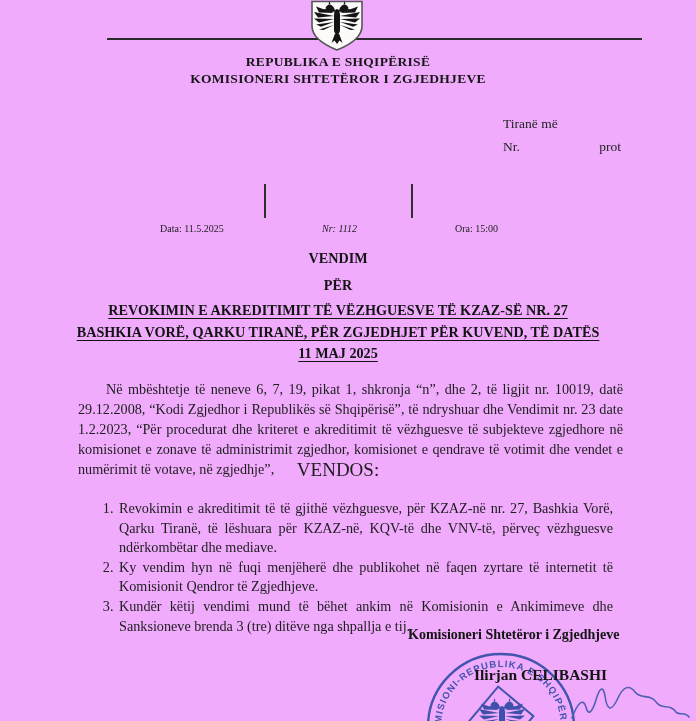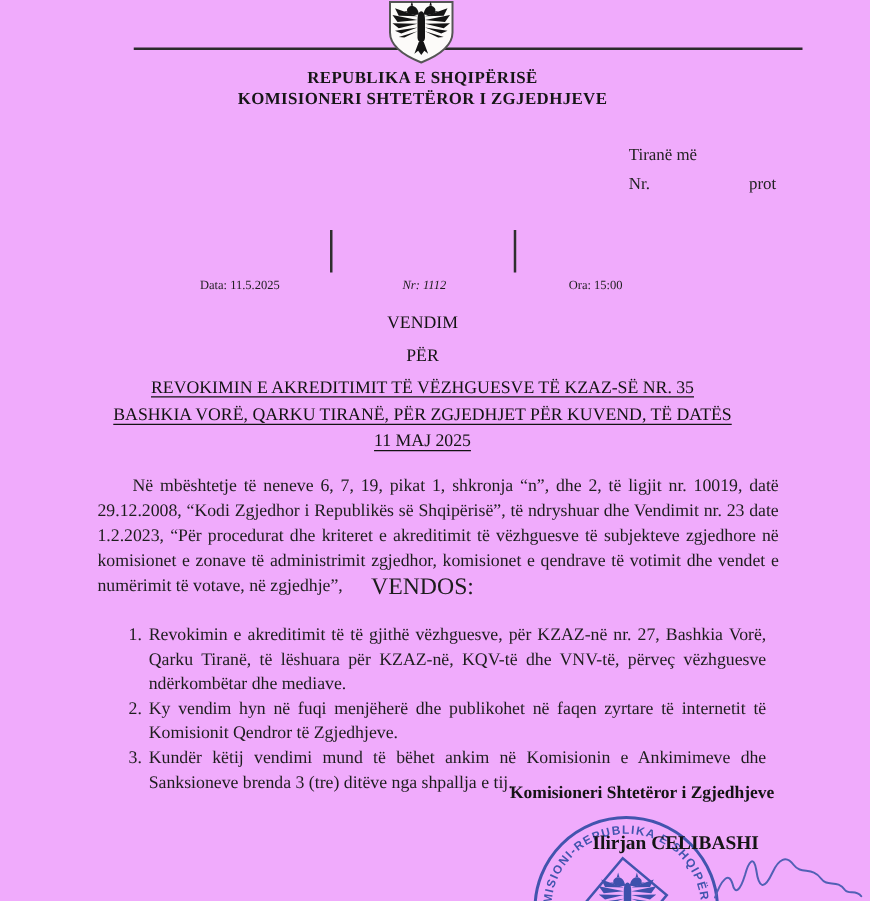--- a/index.html
+++ b/index.html
@@ -18,21 +18,21 @@
   }
   .protocol { position:absolute; left:503px; top:116px; font-size:13.5px; color:#222; }
   .protocol-row2 { margin-top:7px; }
   .prot-label { margin-left:76px;text-align:center; }
   .meta-item { position:absolute; top:203px; font-size:10px; white-space:nowrap;margin-top:20px; }
   .meta-date { left:160px; } .meta-nr { left:322px;font-style:italic; } .meta-time { left:455px; }
   .vbar { position:absolute; top:184px; width:2px; height:34px; background:#2e2e2e; }
   .vbar1 { left:264px; } .vbar2 { left:411px; }
   .title-block {
     position:absolute; left:60px; top:250px; width:556px; text-align:center;
-    font-weight:normal; font-size:14.2px; color:#131313;
+    font-weight:bold; font-size:14.2px; color:#131313;
   }
   .title-heading { margin-bottom:10px; }
   .title-per { margin-bottom:6px; }
   .subject-line { line-height:21.5px; }
   .subject-line span { text-decoration:underline; text-underline-offset:3px; text-decoration-thickness:1.4px; }
   .preamble {
     position:absolute; left:78px; top:363px; width:545px;
     font-size:14.2px; line-height:20px; text-align:justify; text-indent:28px;margin-top:16px;
   }
   .decides { position:absolute; left:60px; top:459px; width:556px; text-align:center; font-weight:normal; font-size:19px; }
@@ -100,21 +100,21 @@
   </div>
   <div class="vbar vbar2"></div>
   <div class="meta-item meta-time">
     <span>Ora:</span>
     <span>15:00</span>
   </div>
 
   <div class="title-block">
     <div class="title-heading">VENDIM</div>
     <div class="title-per">PËR</div>
-    <div class="subject-line"><span>REVOKIMIN E AKREDITIMIT TË VËZHGUESVE TË KZAZ-SË NR. 35</span></div>
+    <div class="subject-line"><span>REVOKIMIN E AKREDITIMIT TË VËZHGUESVE TË KZAZ-SË NR. 27</span></div>
     <div class="subject-line"><span>BASHKIA VORË, QARKU TIRANË, PËR ZGJEDHJET PËR KUVEND, TË DATËS</span></div>
     <div class="subject-line"><span>11 MAJ 2025</span></div>
   </div>
 
   <p class="preamble">Në mbështetje të neneve 6, 7, 19, pikat 1, shkronja “n”, dhe 2, të ligjit nr. 10019, datë 29.12.2008, “Kodi Zgjedhor i Republikës së Shqipërisë”, të ndryshuar dhe Vendimit nr. 23 date 1.2.2023, “Për procedurat dhe kriteret e akreditimit të vëzhguesve të subjekteve zgjedhore në komisionet e zonave të administrimit zgjedhor, komisionet e qendrave të votimit dhe vendet e numërimit të votave, në zgjedhje”,</p>
 
   <div class="decides">VENDOS:</div>
 
   <div class="items-block">
     <ol>

